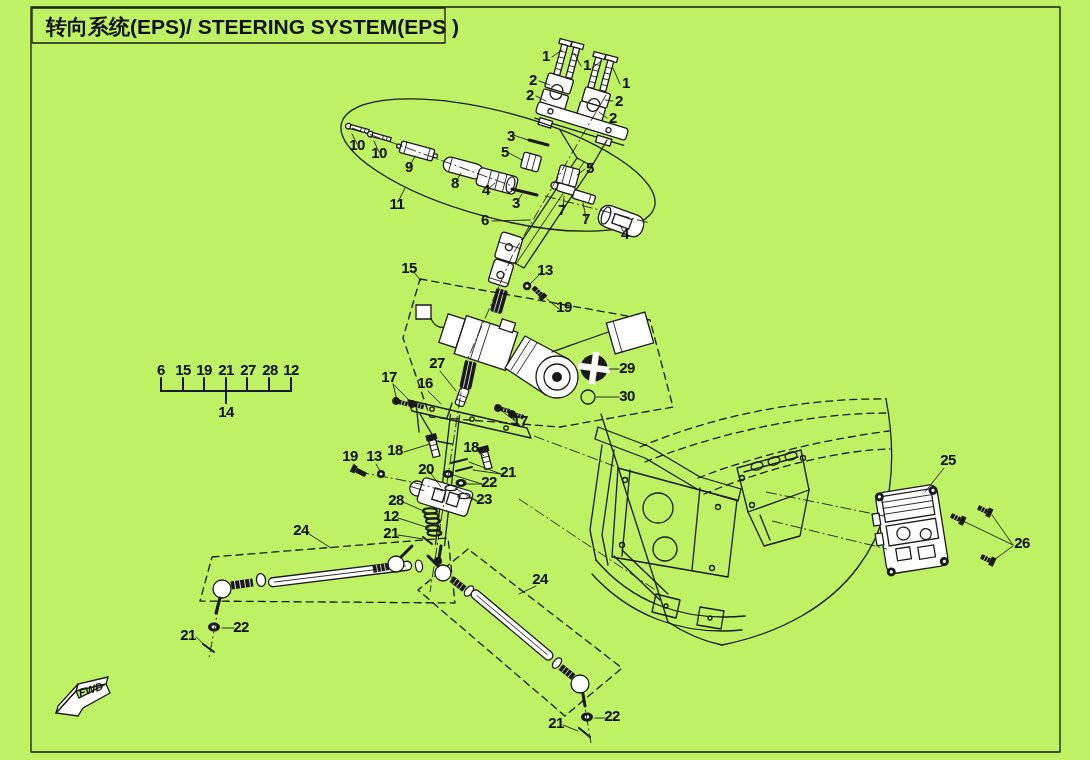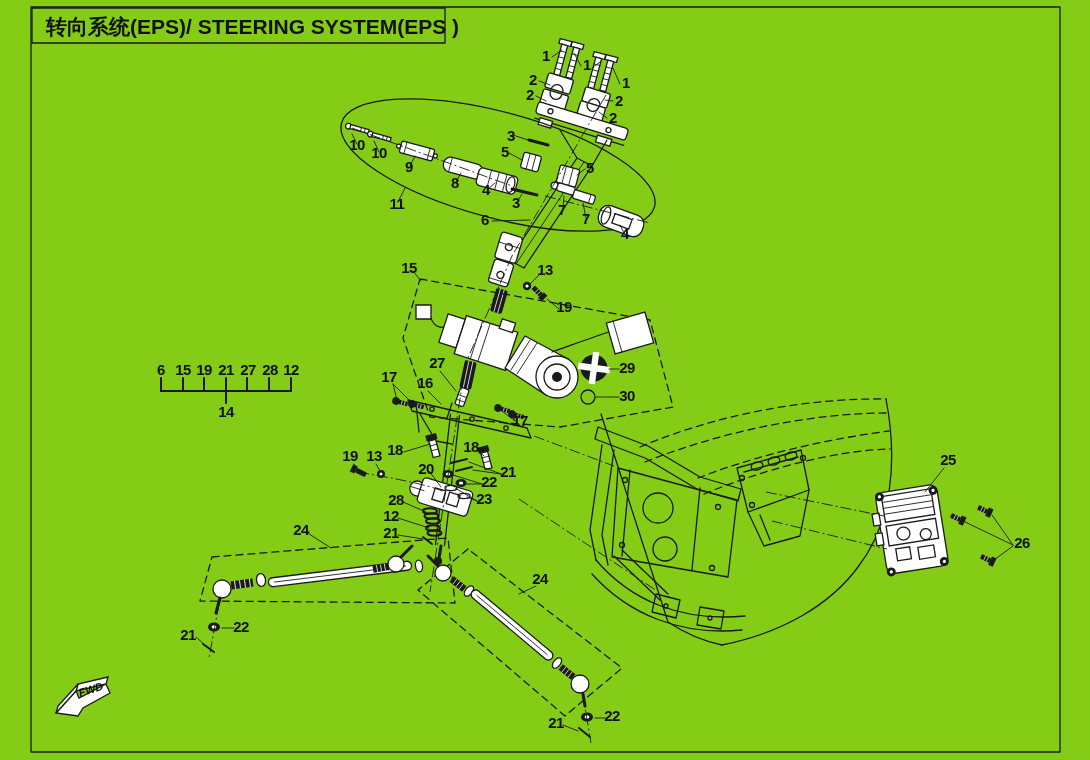--- a/index.html
+++ b/index.html
@@ -1,16 +1,16 @@
 <!DOCTYPE html>
 <html><head>
 <meta charset="utf-8">
 <style>
   html,body{margin:0;padding:0;background:#fff;}
-  .page{position:relative;width:1090px;height:760px;background:#84cc16;
+  .page{position:relative;width:1090px;height:760px;background:#bef264;
         font-family:"Liberation Sans","DejaVu Sans",sans-serif;}
   svg{position:absolute;left:0;top:0;}
   svg *{vector-effect:non-scaling-stroke;}
   .s{fill:none;stroke:#1a1a1a;stroke-width:1.3;stroke-linecap:round;stroke-linejoin:round;}
   .sw2{stroke-width:2;}
   .sw3{stroke-width:3;}
   .ld{fill:none;stroke:#1a1a1a;stroke-width:0.9;stroke-linecap:round;}
   .dd{fill:none;stroke:#1a1a1a;stroke-width:0.9;stroke-dasharray:11 3 2 3;}
   .dash{stroke-dasharray:7 5;}
   .dk{fill:#1a1a1a;stroke:none;}

